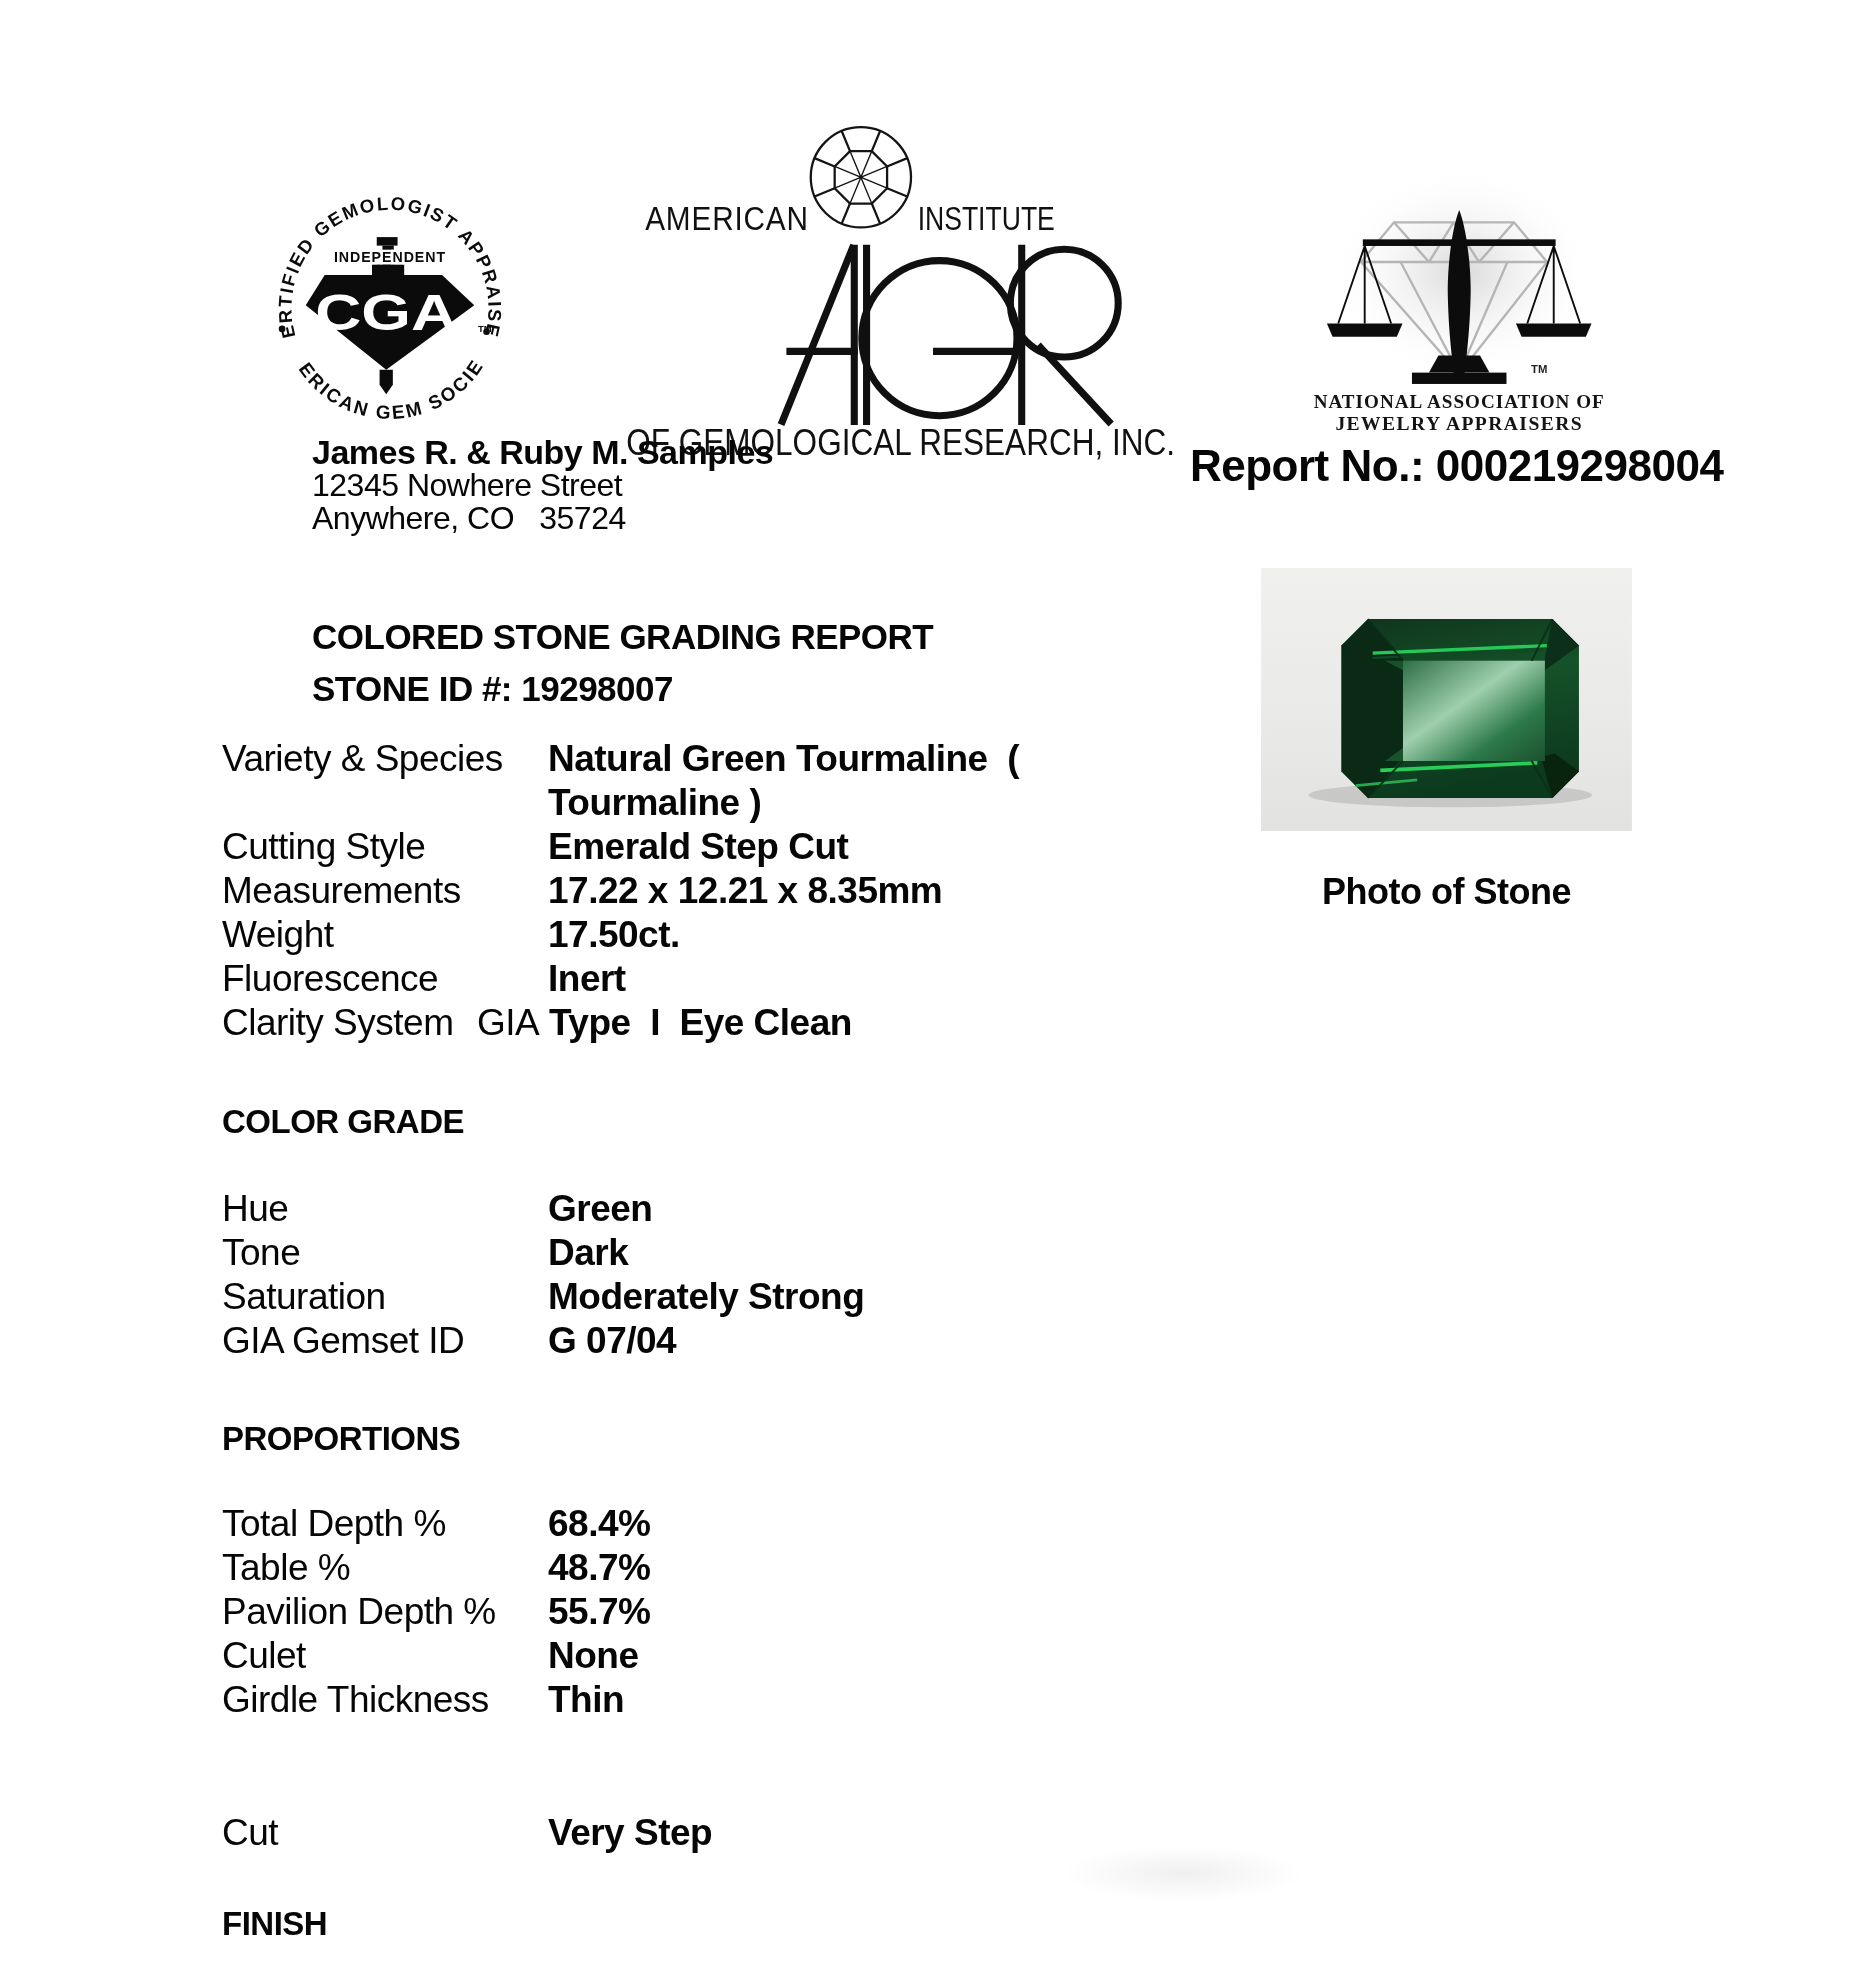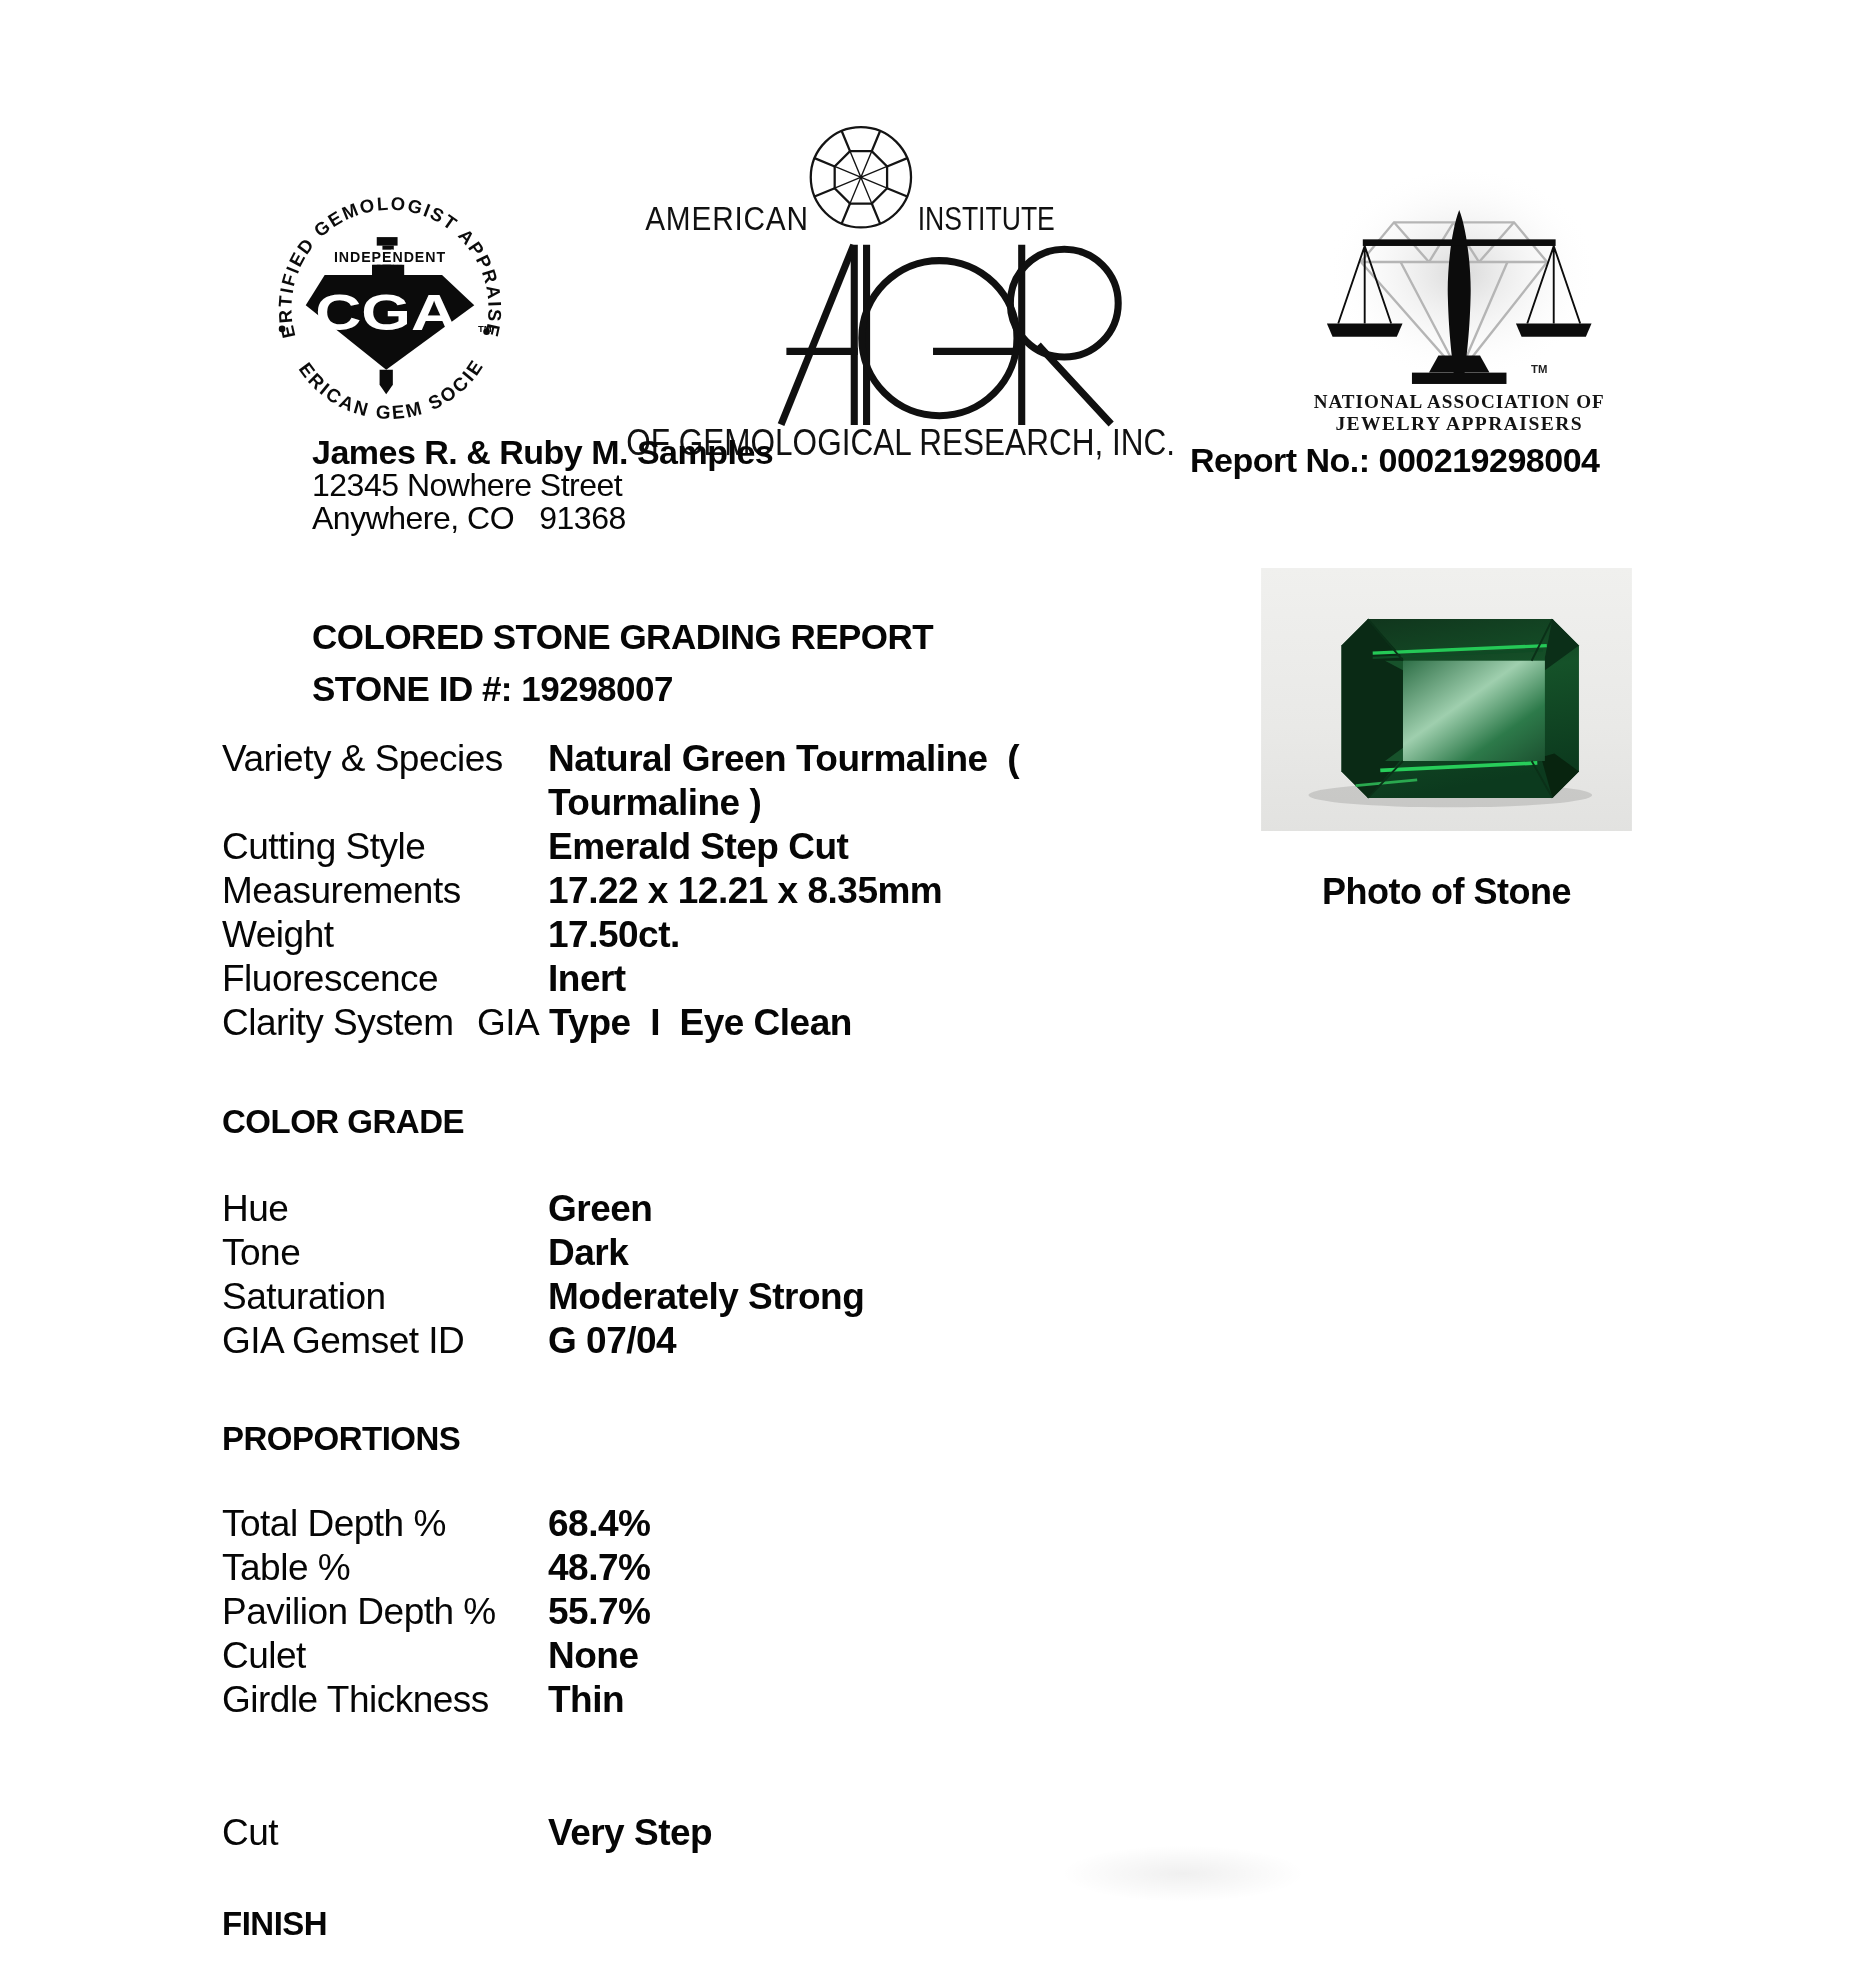--- a/index.html
+++ b/index.html
@@ -3,21 +3,21 @@
 <meta charset="utf-8">
 <style>
   html,body{margin:0;padding:0;background:#fff;}
   .page{position:relative;width:1871px;height:1968px;background:#ffffff;
         font-family:"Liberation Sans",sans-serif;color:#060606;overflow:hidden;}
   .abs{position:absolute;}
   
   .client{left:312px;top:436px;line-height:33px;letter-spacing:-0.5px;}
   .client .name{font-size:34px;font-weight:bold;}
   .client .addr{font-size:32px;white-space:pre;}
-  .reportno{left:1190px;top:441px;font-size:34px;font-weight:bold;letter-spacing:-0.5px;}
+  .reportno{left:1190px;top:441px;font-size:44px;font-weight:bold;letter-spacing:-0.5px;}
   
   .titleblk{left:312px;top:611px;line-height:52px;font-size:35px;font-weight:bold;letter-spacing:-0.5px;}
   
   .rows{line-height:44px;font-size:37px;letter-spacing:-0.5px;}
   .row{display:flex;}
   .lbl{display:inline-block;width:326px;flex:none;font-weight:normal;}
   .lbl-sm{display:inline-block;width:255px;flex:none;}
   .mid{display:inline-block;width:72px;flex:none;}
   .val{font-weight:bold;white-space:pre;}
   .fields{left:222px;top:737px;}
@@ -122,21 +122,21 @@
       <rect x="112" y="244" width="100" height="12"></rect>
     </g>
     <text x="238" y="244" font-size="12" font-weight="bold" fill="#222">TM</text>
     <text class="serif" x="162" y="281" text-anchor="middle" font-size="19" font-weight="bold" letter-spacing="1" fill="#141414" textLength="308" lengthAdjust="spacingAndGlyphs">NATIONAL ASSOCIATION OF</text>
     <text class="serif" x="162" y="305" text-anchor="middle" font-size="21" font-weight="bold" letter-spacing="1.5" fill="#141414" textLength="262" lengthAdjust="spacingAndGlyphs">JEWELRY APPRAISERS</text>
   </svg>
 
   <div class="abs client">
     <div class="name">James R. &amp; Ruby M. Samples</div>
     <div class="addr">12345 Nowhere Street</div>
-    <div class="addr">Anywhere, CO   91368</div>
+    <div class="addr">Anywhere, CO   35724</div>
   </div>
 
   <div class="abs reportno">Report No.: 000219298004</div>
 
   <div class="abs titleblk">
     <div>COLORED STONE GRADING REPORT</div>
     <div>STONE ID #: 19298007</div>
   </div>
 
   <svg class="abs photo" viewBox="0 0 392 278">

